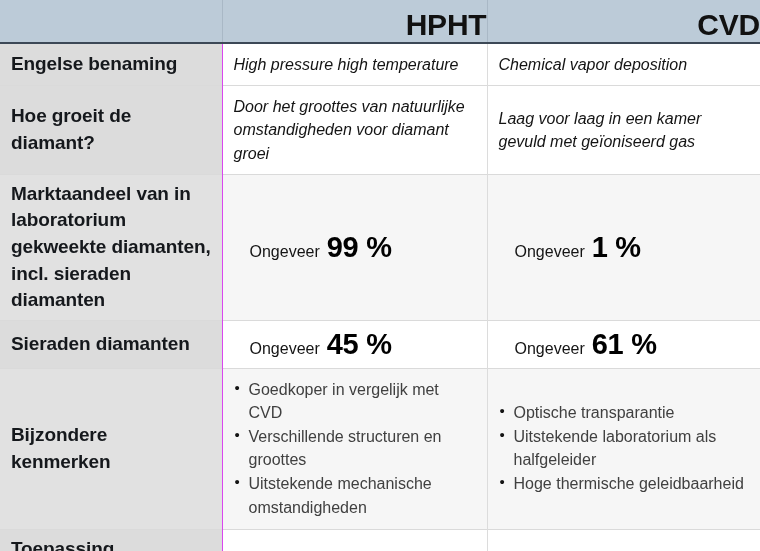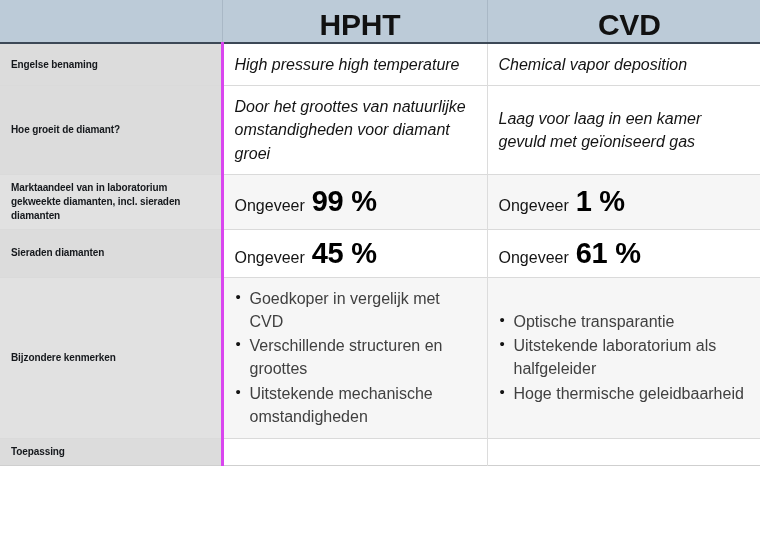--- a/index.html
+++ b/index.html
@@ -41,21 +41,21 @@
     height: 40px;
     vertical-align: bottom;
   }
   tr.header-row th.header-blank {
     background: #bccbd8;
     border-right: 1px solid #a9b8c6;
   }
   tr.header-row th.header-title {
     background: #bccbd8;
     border-right: 1px solid #a9b8c6;
-    text-align: center;
+    text-align: right;
     padding: 0 0 2px 11px;
   }
   tr.header-row th.header-title:last-child { border-right: none; }
   .header-title-text {
     display: block;
     font-size: 30px;
     font-weight: bold;
     line-height: 1.0;
     color: #111111;
     letter-spacing: -0.2px;
@@ -65,27 +65,27 @@
   }
 
   
   table.comparison tbody tr {
     border-bottom: 1px solid #dadada;
   }
   table.comparison tbody tr:last-child { border-bottom: 1px solid #cfcfcf; }
 
   td.label-cell {
     background: #dcdcdc;
-    font-size: 10px;
+    font-size: 19px;
     font-weight: bold;
     color: #15181c;
     padding: 6px 10px 6px 11px;
     vertical-align: middle;
     line-height: 1.40;
-    border-right: 3px solid #d946ef;
+    border-right: 1px solid #d946ef;
     letter-spacing: -0.1px;
   }
   tr.alt td.label-cell { background: #e1e1e1; }
 
   td.data-cell {
     background: #ffffff;
     font-size: 16px;
     color: #141414;
     padding: 9px 12px 9px 11px;
     vertical-align: middle;
@@ -93,20 +93,21 @@
     border-right: 1px solid #dcdcdc;
   }
   td.data-cell:last-child { border-right: none; }
   tr.alt td.data-cell { background: #f6f6f6; }
 
   
   .pct-line {
     display: block;
     white-space: nowrap;
     line-height: 1.0;
+    margin-left: 16px;
   }
   .pct-prefix {
     font-size: 16px;
     font-weight: normal;
     color: #141414;
     vertical-align: baseline;
   }
   .pct-value {
     font-size: 29px;
     font-weight: bold;

